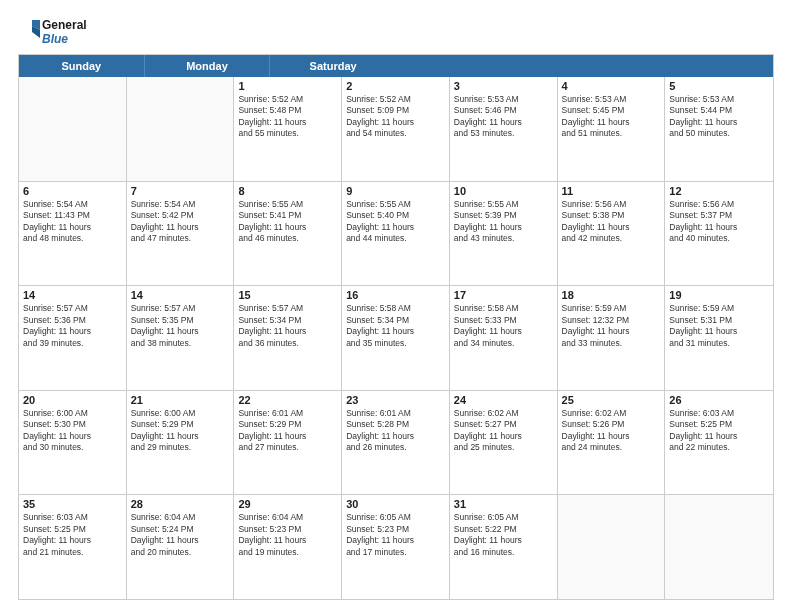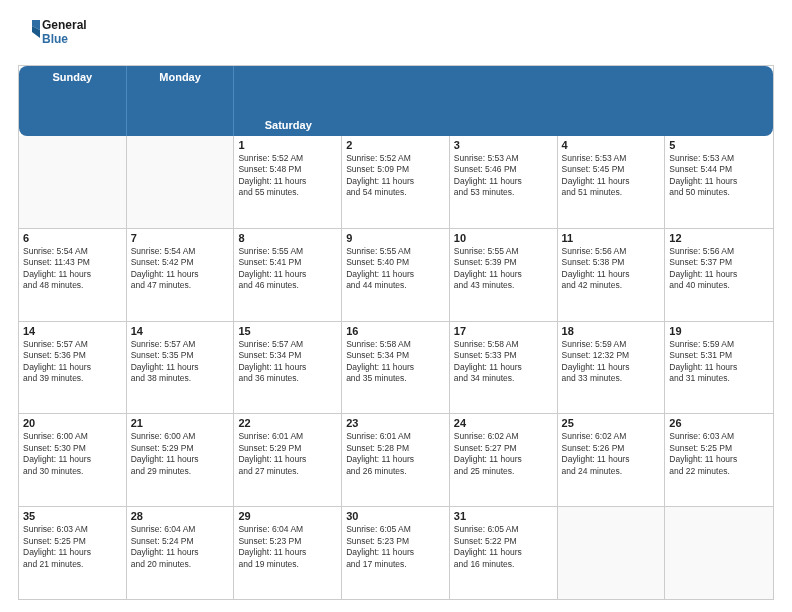--- a/index.html
+++ b/index.html
@@ -14,21 +14,21 @@
       width: 792px;
       height: 612px;
       padding: 18px 18px 12px 18px;
       display: flex;
       flex-direction: column;
     }
     .header {
       display: flex;
       justify-content: space-between;
       align-items: flex-start;
-      margin-bottom: 19px;
+      margin-bottom: 8px;
     }
     .logo {
       display: flex;
       align-items: center;
       gap: 4px;
     }
     .title-block {
       text-align: right;
     }
     .main-title {
@@ -42,35 +42,33 @@
       color: #444;
     }
     .calendar {
       flex: 1;
       display: flex;
       flex-direction: column;
       border: 1px solid #ccc;
     }
     .cal-header {
       display: grid;
-      grid-template-columns: repeat(7, 1fr);
+      grid-template-columns: repeat(6, 1fr);
       background: #2e6da4;
-      border-radius: 8px;
     }
     .cal-header-cell {
       color: #fff;
       font-size: 11px;
       font-weight: bold;
       padding: 5px 4px;
       text-align: center;
       border-right: 1px solid #4a8abf;
     }
     .cal-header-cell:last-child {
       border-right: none;
-      margin-top: 48px;
     }
     .cal-body {
       flex: 1;
       display: flex;
       flex-direction: column;
     }
     .cal-row {
       display: grid;
       grid-template-columns: repeat(7, 1fr);
       flex: 1;
@@ -114,21 +112,21 @@
 <div class="page">
   <div class="header">
     <div class="logo">
     <div style="display:flex;align-items:center;gap:2px;">
       <svg width="22" height="28" viewBox="0 0 22 28">
         <polygon points="14,2 22,2 22,12 14,8" fill="#2e6da4"></polygon>
         <polygon points="14,8 22,12 22,20 14,14" fill="#1a5a8a"></polygon>
       </svg>
       <div>
         <div style="font-size:12px;font-weight:bold;color:#1a1a1a;">General</div>
-        <div style="font-size:12px;font-weight:bold;color:#2e6da4;">Blue</div>
+        <div style="font-size:12px;font-weight:bold;color:#2e6da4;font-style:italic;">Blue</div>
       </div>
     </div>
   </div>
     <div class="title-block">
       <div class="main-title"></div>
       <div class="subtitle"></div>
     </div>
   </div>
 
   <div class="calendar">

